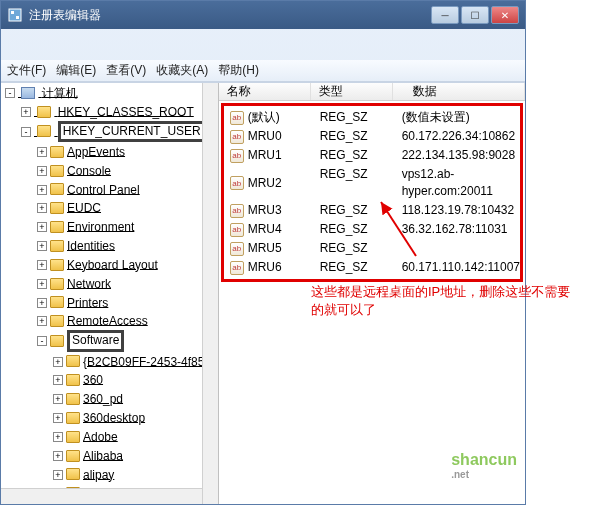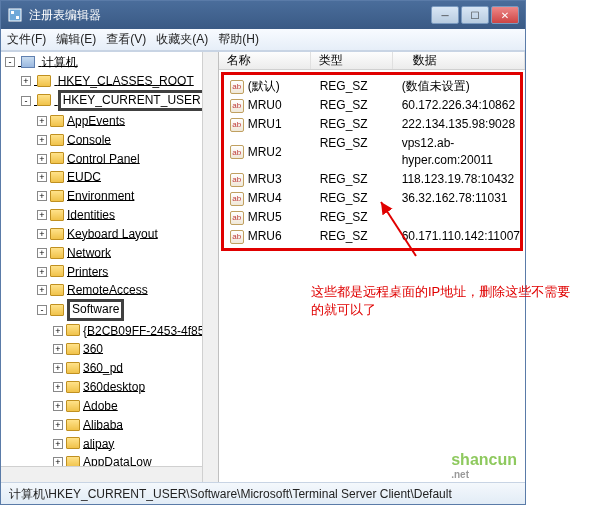--- a/index.html
+++ b/index.html
@@ -4,21 +4,21 @@
 <style>
 * { box-sizing: border-box; margin: 0; padding: 0; }
 body { font-family: "Microsoft YaHei", Tahoma, sans-serif; font-size: 12px; background: #fff; }
 .window { width: 526px; height: 505px; border: 1px solid #5a7ba8; background: linear-gradient(#e8f0fa, #d4e2f2); display: flex; flex-direction: column; position: relative; }
 .titlebar { height: 28px; display: flex; align-items: center; padding: 0 6px; background: linear-gradient(#4a6d9b, #3a5a85); color: #fff; }
 .titlebar .icon { width: 16px; height: 16px; margin-right: 6px; display: inline-flex; align-items: center; justify-content: center; }
 .titlebar .title { font-size: 12px; flex: 1; }
 .winbtns { display: flex; gap: 2px; }
 .winbtn { width: 28px; height: 18px; background: linear-gradient(#d8e6f5,#b8cce0); border: 1px solid #7a9ac0; border-radius: 2px; display: flex; align-items: center; justify-content: center; font-size: 10px; color: #333; }
 .winbtn.close { background: linear-gradient(#e88,#c44); color: #fff; }
-.menubar { height: 22px; display: flex; align-items: center; padding: 0 6px; background: linear-gradient(#f8fbff,#e6eef8); border-bottom: 1px solid #c8d4e4; gap: 10px; }
+.menubar { height: 22px; display: flex; align-items: center; padding: 0 6px; background: linear-gradient(#f8fbff,#e6eef8); border-bottom: 1px solid #c8d4e4; gap: 10px; margin-top: 31px; }
 .menubar span { color: #222; cursor: default; }
 .content { flex: 1; display: flex; background: #fff; border-top: 1px solid #c8d4e4; overflow: hidden; }
 .tree-pane { width: 250px; border-right: 1px solid #c0c0c0; overflow: auto; background: #fff; position: relative; }
 .tree ul { list-style: none; padding-left: 16px; }
 .tree > ul { padding-left: 4px; text-decoration: underline; }
 .tree li { position: relative; white-space: nowrap; line-height: 18px; }
 .tree .toggle { display: inline-block; width: 10px; height: 10px; border: 1px solid #888; text-align: center; line-height: 8px; font-size: 9px; margin-right: 3px; background: #fff; cursor: pointer; }
 .tree .node-icon { display: inline-block; width: 14px; height: 12px; margin-right: 3px; vertical-align: middle; }
 .folder { background: linear-gradient(#ffe28a,#f0c24a); border: 1px solid #c09020; border-radius: 1px; }
 .computer { background: linear-gradient(#c8dcf0,#9ab8e0); border: 1px solid #6080b0; }
@@ -200,18 +200,17 @@
   <svg class="arrow" width="60" height="70">
     <defs>
         <marker id="ah" markerWidth="8" markerHeight="8" refX="6" refY="3" orient="auto">
           <path d="M0,0 L6,3 L0,6 Z" fill="#e00000"></path>
         </marker>
       </defs>
     <line x1="45" y1="60" x2="10" y2="6" stroke="#e00000" stroke-width="2" marker-end="url(#ah)"></line>
   </svg>
   <div class="annotation">这些都是远程桌面的IP地址，删除这些不需要的就可以了</div>
 
-  <div class="statusbar">计算机\HKEY_CURRENT_USER\Software\Microsoft\Terminal Server Client\Default</div>
 
   <div class="watermark">
     <span>shancun</span><small>.net</small>
   </div>
 </div>
 
 </body></html>

